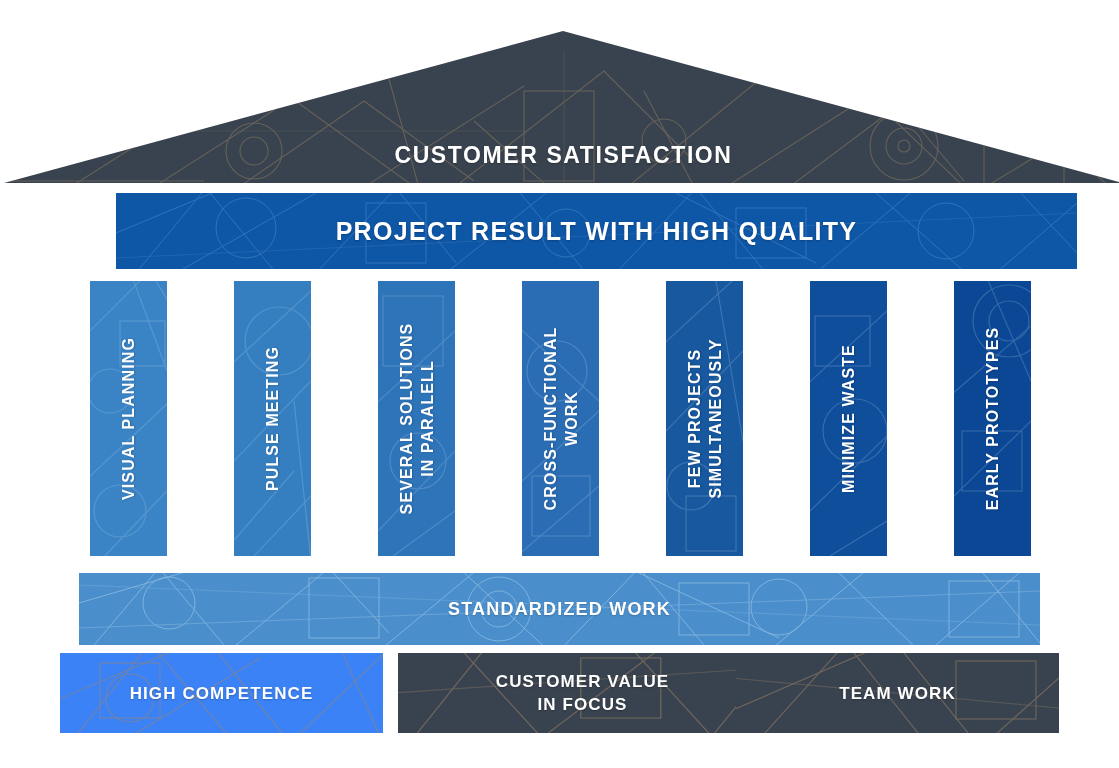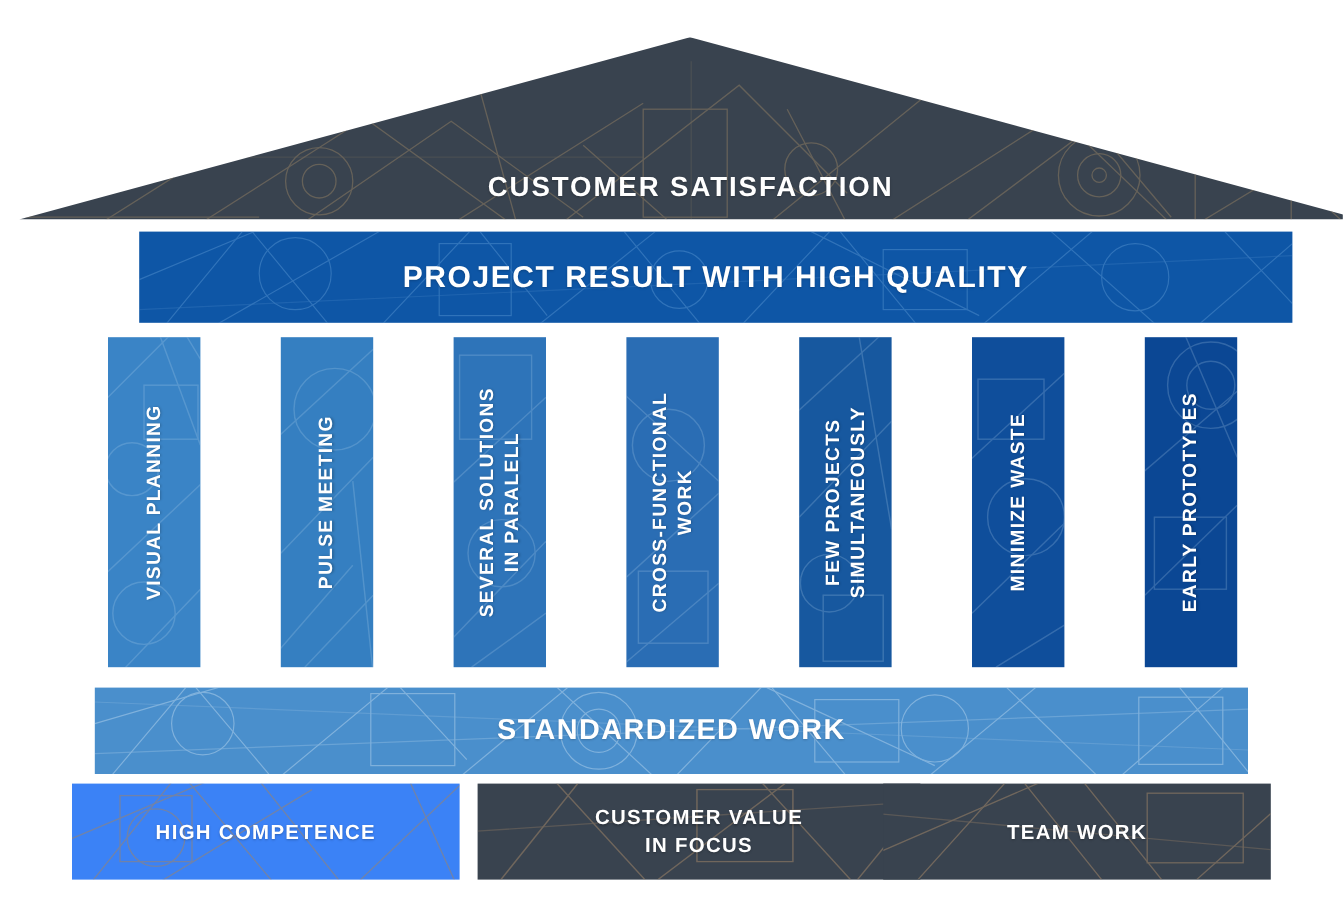--- a/index.html
+++ b/index.html
@@ -16,21 +16,21 @@
   #house {
     position: relative;
     width: 1119px;
     height: 768px;
     background: #ffffff;
   }
 
   
   .roof {
     position: absolute;
-    left: 16px;
+    left: 4px;
     top: 31px;
     width: 957px;
     height: 152px;
   }
   .roof svg { display: block; width: 1119px; height: 152px; }
 
   .roof-label {
     position: absolute;
     left: 0;
     top: 110px;
@@ -118,21 +118,21 @@
   }
   .base-band .bp { opacity: 0.40; }
   .base-band-label {
     position: absolute;
     left: 0; top: 0;
     width: 100%; height: 100%;
     display: flex;
     align-items: center;
     justify-content: center;
     color: #ffffff;
-    font-size: 24px;
+    font-size: 18px;
     font-weight: bold;
     letter-spacing: 1.2px;
     text-shadow: 0 1px 2px rgba(0,0,0,0.20);
   }
 
   
   .foundation {
     position: absolute;
     left: 60px;
     top: 653px;

